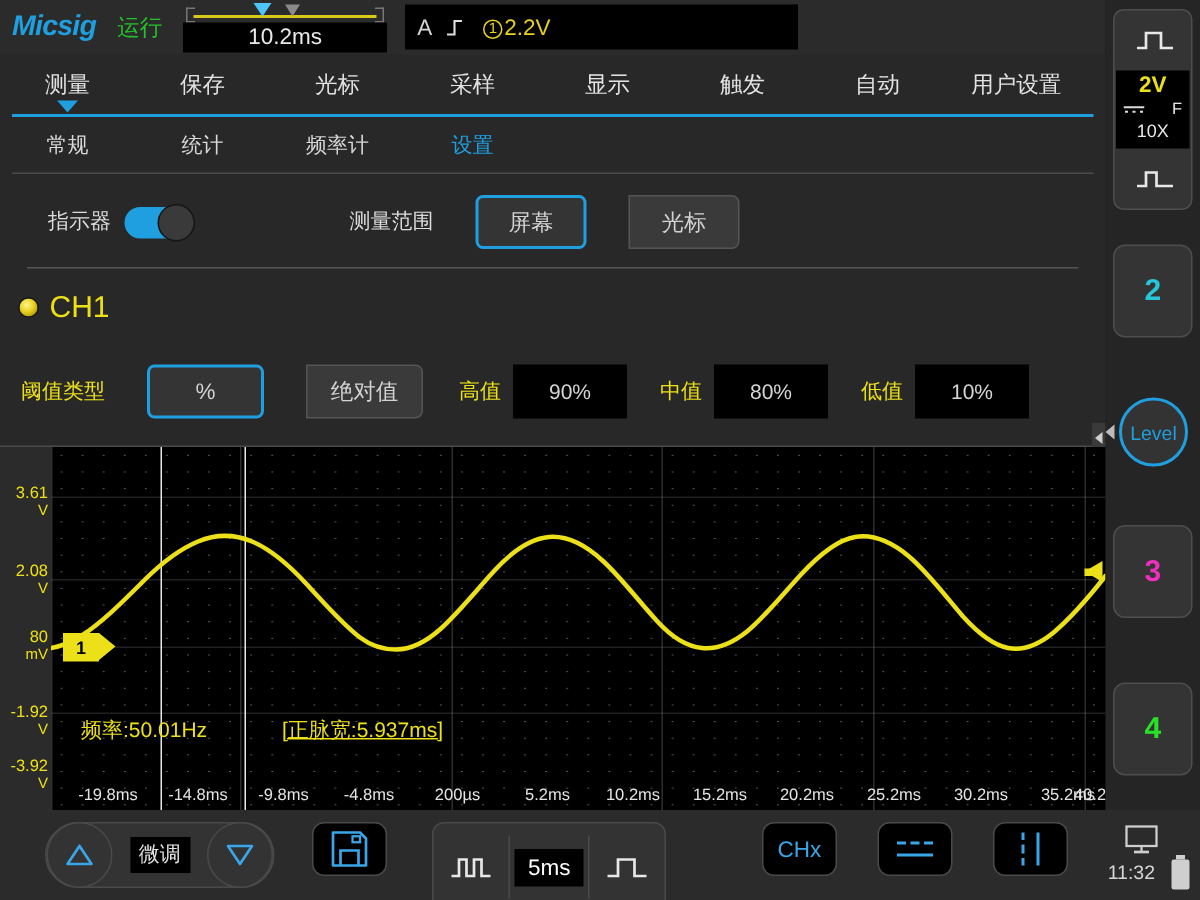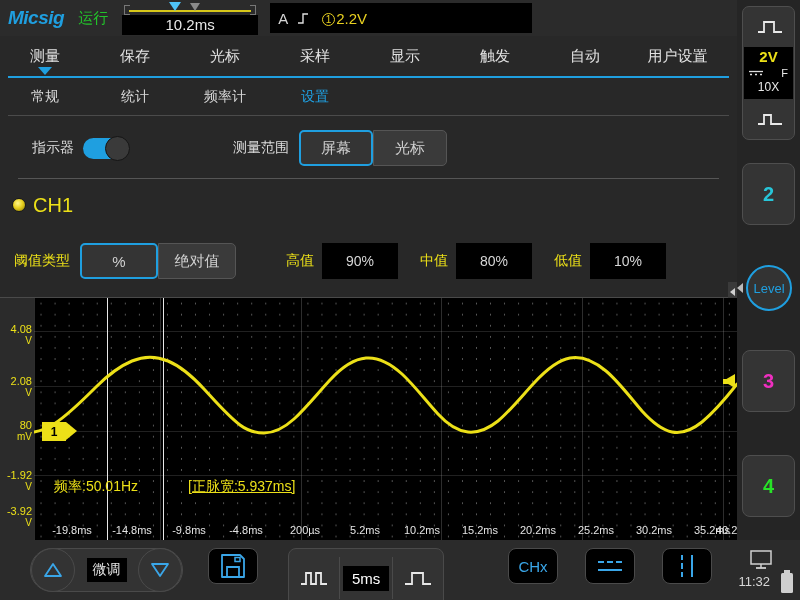--- a/index.html
+++ b/index.html
@@ -105,21 +105,21 @@
   .lbl-gray { color: #dcdcdc; font-size: 14px; }
   .toggle {
     width: 44px; height: 21px; border-radius: 11px; background: #1f9fe0;
     position: relative; margin-left: 9px;
   }
   .toggle .knob {
     position: absolute; right: -3px; top: -2px;
     width: 25px; height: 25px; border-radius: 50%;
     background: #3a3a3a; border: 1.5px solid #151515;
   }
-  .seg-group { display: flex; margin-left: 10px; }
+  .seg-group { display: flex; margin-left: 28px; gap: 28px; }
   .seg {
     height: 36px; min-width: 74px; padding: 0 12px;
     background: #3a3a3a; color: #d2d2d2; font-size: 15px;
     display: flex; align-items: center; justify-content: center;
     border: 1px solid #555;
   }
   .seg:first-child { border-radius: 5px 0 0 5px; }
   .seg:last-child { border-radius: 0 5px 5px 0; }
   .seg.sel {
     border: 2px solid #1f9fe0; background: #343434;
@@ -389,37 +389,37 @@
       <div class="ch-dot"></div>
       <span class="ch-name">CH1</span>
     </div>
 
     <div class="thr-row">
       <span class="lbl-yellow" style="margin-left:14px">阈值类型</span>
       <div class="seg-group">
         <div class="seg sel" style="min-width:78px">%</div>
         <div class="seg" style="min-width:78px">绝对值</div>
       </div>
-      <span class="lbl-yellow" style="margin-left:50px">高值</span>
+      <span class="lbl-yellow" style="margin-left:24px">高值</span>
       <div class="valbox">90%</div>
       <span class="lbl-yellow" style="margin-left:22px">中值</span>
       <div class="valbox">80%</div>
       <span class="lbl-yellow" style="margin-left:22px">低值</span>
       <div class="valbox">10%</div>
     </div>
 
     <div class="panel-tab">
         <i></i>
       </div>
   </div>
 
   <div class="wavewrap">
     <div class="ylabels">
       <div class="ylab" style="top:26px">
-        <span>4.08</span><span class="u">V</span>
+        <span>3.61</span><span class="u">V</span>
       </div>
       <div class="ylab" style="top:78px">
         <span>2.08</span><span class="u">V</span>
       </div>
       <div class="ylab" style="top:122px">
         <span>80</span><span class="u">mV</span>
       </div>
       <div class="ylab" style="top:172px">
         <span>-1.92</span><span class="u">V</span>
       </div>

